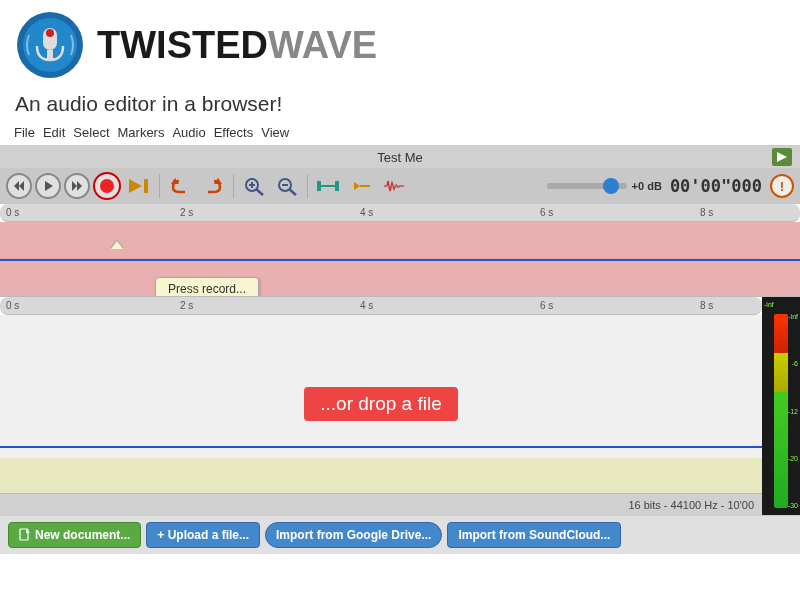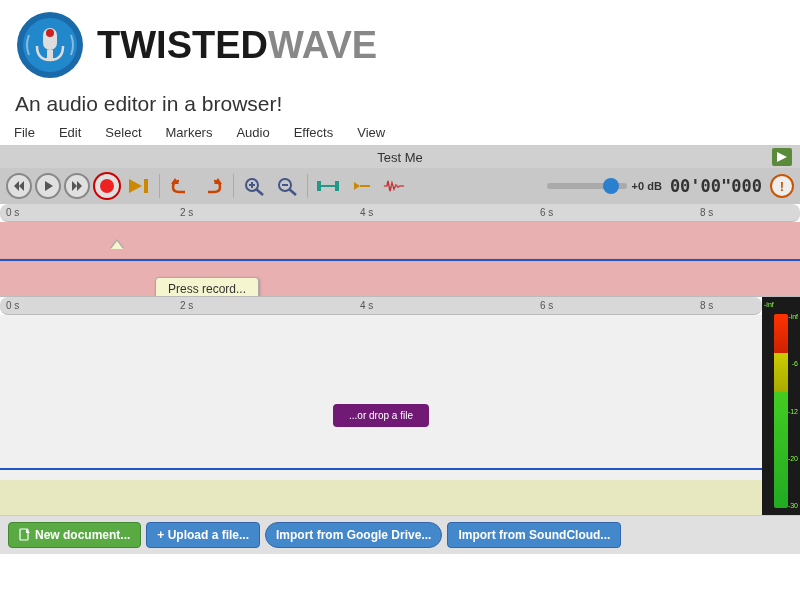--- a/index.html
+++ b/index.html
@@ -93,21 +93,21 @@
       <path d="M56 25 Q60 35 56 45" stroke="#88bbdd" stroke-width="2" fill="none"></path>
     </svg>
   </div>
   <div id="logo-text" style="font-size:38px;font-weight:900;margin-left:12px;letter-spacing:0;">
     <span style="color:#1a1a1a;">TWISTED</span><span style="color:#888;">WAVE</span>
   </div>
 </div>
 
 <div id="tagline" style="font-size:21px;color:#333;padding:2px 15px 4px;">An audio editor in a browser!</div>
 
-<div id="menubar" style="display:flex;align-items:center;padding:3px 10px;background:#fff;border-bottom:1px solid #ccc;gap:16px;">
+<div id="menubar" style="display:flex;align-items:center;padding:3px 10px;background:#fff;border-bottom:1px solid #ccc;gap:0;">
   <span class="menu-item">File</span>
   <span class="menu-item">Edit</span>
   <span class="menu-item">Select</span>
   <span class="menu-item">Markers</span>
   <span class="menu-item">Audio</span>
   <span class="menu-item">Effects</span>
   <span class="menu-item">View</span>
 </div>
 
 <div id="track-title-bar" style="display:flex;align-items:center;justify-content:center;background:#d0d0d0;padding:2px 0;position:relative;height:22px;">
@@ -249,26 +249,29 @@
 
     <div class="ruler" style="height:18px;background:#d8d8d8;border-bottom:1px solid #bbb;position:relative;overflow:hidden;">
       <span class="ruler-mark" style="left:6px;">0 s</span>
       <span class="ruler-mark" style="left:180px;">2 s</span>
       <span class="ruler-mark" style="left:360px;">4 s</span>
       <span class="ruler-mark" style="left:540px;">6 s</span>
       <span class="ruler-mark" style="left:700px;">8 s</span>
     </div>
 
     <div id="drop-area" style="flex:1;background:#f0f0f0;display:flex;align-items:center;justify-content:center;position:relative;">
-      <div id="drop-tooltip" style="background:#701a75;color:#fff;padding:6px 16px;border-radius:4px;font-size:10px;">...or drop a file</div>
+      <div id="drop-tooltip" style="background:#ef4444;color:#fff;padding:6px 16px;border-radius:4px;font-size:19px;">...or drop a file</div>
       <div id="bottom-line" style="position:absolute;bottom:45px;left:0;right:0;height:2px;background:#2255cc;"></div>
 
       <div style="position:absolute;bottom:0;left:0;right:0;height:35px;background:#e8e8c0;"></div>
     </div>
 
+    <div id="status-bar" style="height:22px;background:#d0d0d0;border-top:1px solid #bbb;display:flex;align-items:center;padding:0 8px;justify-content:flex-end;">
+      <span id="status-text" style="font-size:11px;color:#444;">16 bits - 44100 Hz - 10'00</span>
+    </div>
   </div>
 
   <div id="vu-meter" style="width:38px;background:#1a1a1a;display:flex;flex-direction:column;align-items:center;padding:3px 4px;gap:1px;position:relative;">
 
     <div style="position:absolute;left:2px;top:4px;display:flex;flex-direction:column;gap:0;">
       <span style="font-size:7px;color:#88ff44;line-height:1.2;">-inf</span>
     </div>
 
     <div style="width:14px;flex:1;background:#111;border-radius:2px;display:flex;flex-direction:column-reverse;overflow:hidden;margin-top:14px;margin-bottom:4px;">
 

